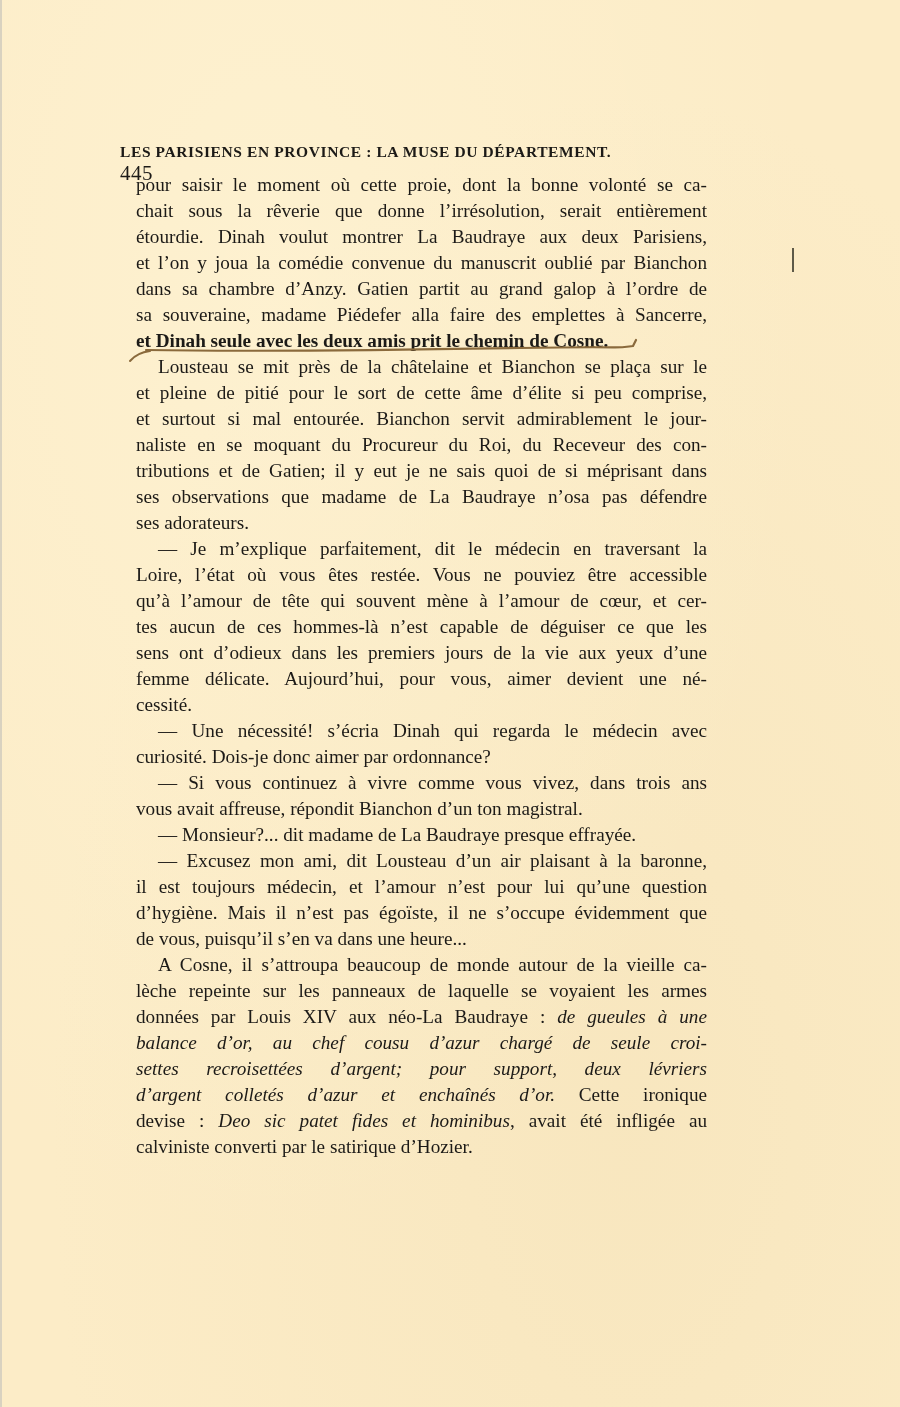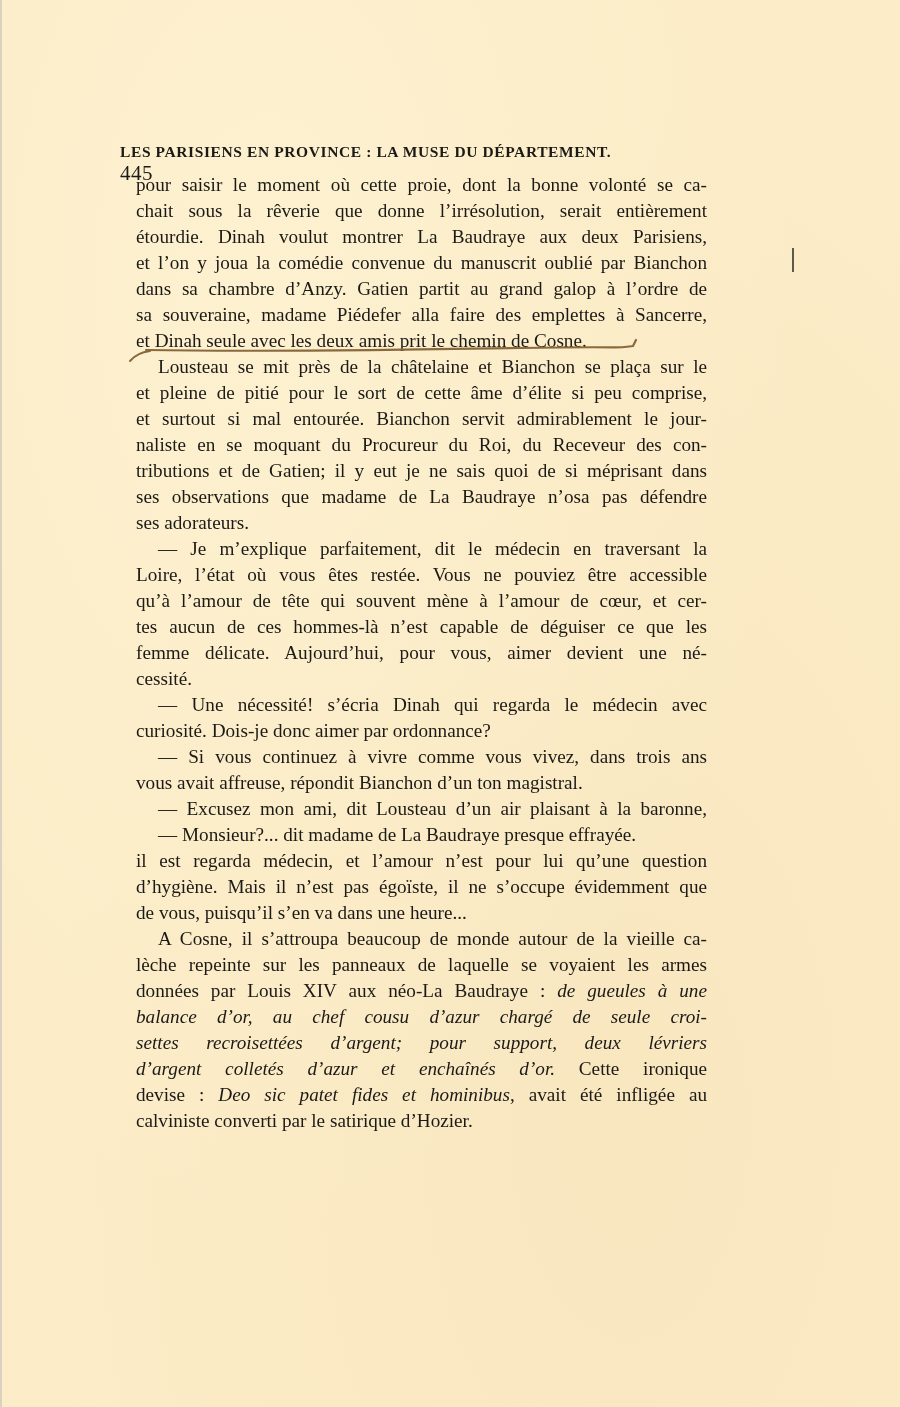--- a/index.html
+++ b/index.html
@@ -72,20 +72,21 @@
       text-align-last: left;
     }
     .line.indent {
       padding-left: 22px;
     }
     .it {
       font-style: italic;
     }
     .line.annot {
       position: relative;
+      font-weight: bold;
     }
     .pencil-svg {
       position: absolute;
       left: 0; top: 0;
       width: 900px;
       height: 1407px;
       pointer-events: none;
     }
     .margin-mark {
       position: absolute;
@@ -121,29 +122,30 @@
     <div class="line">et pleine de pitié pour le sort de cette âme d’élite si peu comprise,</div>
     <div class="line">et surtout si mal entourée. Bianchon servit admirablement le jour-</div>
     <div class="line">naliste en se moquant du Procureur du Roi, du Receveur des con-</div>
     <div class="line">tributions et de Gatien; il y eut je ne sais quoi de si méprisant dans</div>
     <div class="line">ses observations que madame de La Baudraye n’osa pas défendre</div>
     <div class="line last">ses adorateurs.</div>
     <div class="line indent">— Je m’explique parfaitement, dit le médecin en traversant la</div>
     <div class="line">Loire, l’état où vous êtes restée. Vous ne pouviez être accessible</div>
     <div class="line">qu’à l’amour de tête qui souvent mène à l’amour de cœur, et cer-</div>
     <div class="line">tes aucun de ces hommes-là n’est capable de déguiser ce que les</div>
+    <div class="line">sens ont d’odieux dans les premiers jours de la vie aux yeux d’une</div>
     <div class="line">femme délicate. Aujourd’hui, pour vous, aimer devient une né-</div>
     <div class="line last">cessité.</div>
     <div class="line indent">— Une nécessité! s’écria Dinah qui regarda le médecin avec</div>
     <div class="line last">curiosité. Dois-je donc aimer par ordonnance?</div>
     <div class="line indent">— Si vous continuez à vivre comme vous vivez, dans trois ans</div>
     <div class="line last">vous avait affreuse, répondit Bianchon d’un ton magistral.</div>
+    <div class="line indent last">— Monsieur?... dit madame de La Baudraye presque effrayée.</div>
     <div class="line indent">— Excusez mon ami, dit Lousteau d’un air plaisant à la baronne,</div>
-    <div class="line indent last">— Monsieur?... dit madame de La Baudraye presque effrayée.</div>
-    <div class="line">il est regarda médecin, et l’amour n’est pour lui qu’une question</div>
+    <div class="line">il est toujours médecin, et l’amour n’est pour lui qu’une question</div>
     <div class="line">d’hygiène. Mais il n’est pas égoïste, il ne s’occupe évidemment que</div>
     <div class="line last">de vous, puisqu’il s’en va dans une heure...</div>
     <div class="line indent">A Cosne, il s’attroupa beaucoup de monde autour de la vieille ca-</div>
     <div class="line">lèche repeinte sur les panneaux de laquelle se voyaient les armes</div>
     <div class="line"><span>données par Louis XIV aux néo-La Baudraye : </span><span class="it">de gueules à une</span></div>
     <div class="line it">balance d’or, au chef cousu d’azur chargé de seule croi-</div>
     <div class="line it">settes recroisettées d’argent; pour support, deux lévriers</div>
     <div class="line"><span class="it">d’argent colletés d’azur et enchaînés d’or.</span><span> Cette ironique</span></div>
     <div class="line"><span>devise : </span><span class="it">Deo sic patet fides et hominibus</span><span>, avait été infligée au</span></div>
     <div class="line last">calviniste converti par le satirique d’Hozier.</div>

